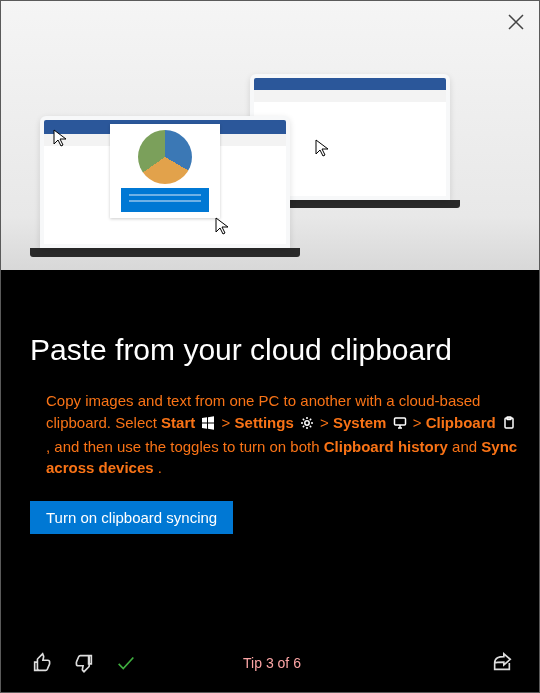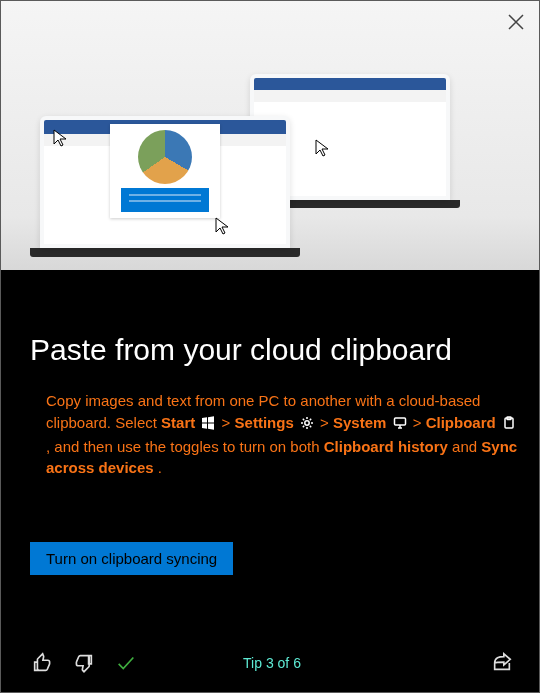--- a/index.html
+++ b/index.html
@@ -76,29 +76,29 @@
   .title{
     font-size:30px;font-weight:300;line-height:1.2;margin:30px 0 22px 0;
   }
   .desc{
     font-size:15px;line-height:1.45;color:#f97316;margin:0 0 22px 16px;
   }
   .desc b{font-weight:600;}
   .desc .icon{display:inline-block;vertical-align:-2px;margin:0 2px;}
   .desc svg{width:14px;height:14px;stroke:#fff;fill:none;stroke-width:1.5;}
   .cta{
-    display:inline-block;background:#0078d4;color:#000000;
-    font-size:15px;padding:8px 16px;border:none;cursor:pointer;margin-top:41px;
+    display:inline-block;background:#0078d4;color:#ffffff;
+    font-size:15px;padding:8px 16px;border:none;cursor:pointer;
   }
 
   
   .footer{
     position:absolute;left:4px;right:0;bottom:0;
     height:60px;padding:0 26px;
-    display:flex;align-items:center;color:#5eead4;font-size:14px;
+    display:flex;align-items:center;color:#fca5a5;font-size:14px;
   }
   .footer .ctr{position:absolute;left:50%;transform:translateX(-50%);}
   .footer .icons-left{display:flex;gap:18px;align-items:center;}
   .footer .share{margin-left:auto;}
   .fbtn{width:24px;height:24px;display:flex;align-items:center;justify-content:center;cursor:pointer;}
   .fbtn svg{width:22px;height:22px;stroke:#ddd;fill:none;stroke-width:1.8;}
   .check svg{stroke:#3fae3f;}
   .border{
     position:absolute;inset:0;border:1px solid #5a5a5a;pointer-events:none;
   }

